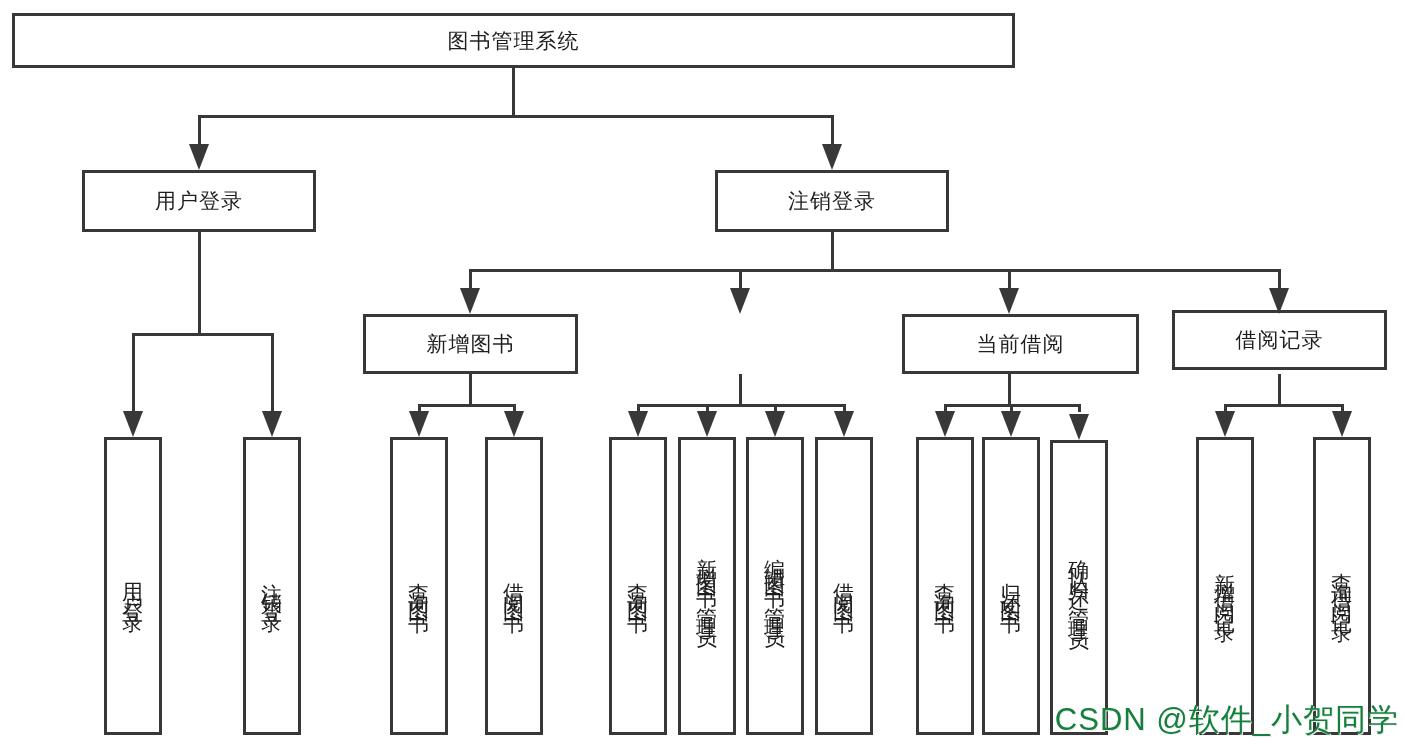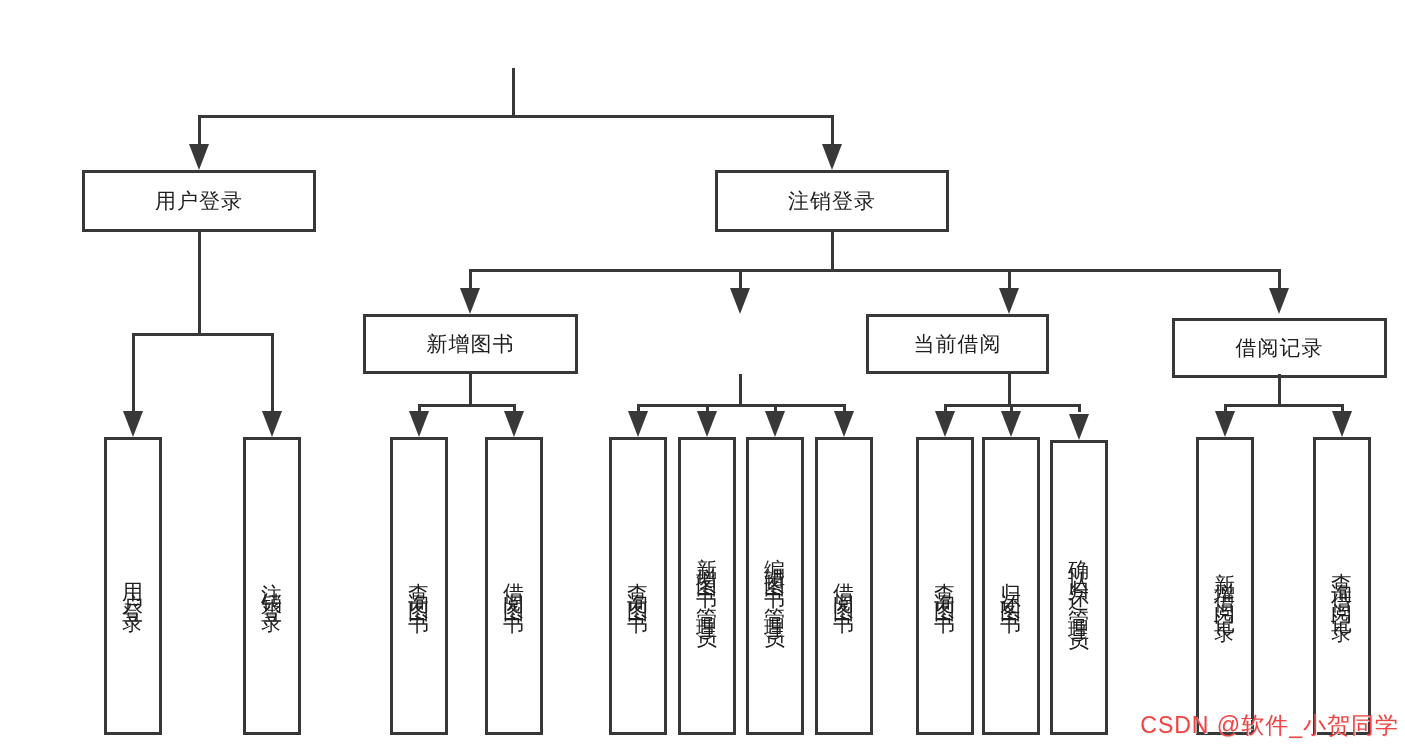--- a/index.html
+++ b/index.html
@@ -17,44 +17,47 @@
     font-size:21px;color:#1e1e1e;letter-spacing:10px;line-height:1.1;
   }
   .ln{position:absolute;background:#383838;}
   .arr{
     position:absolute;width:0;height:0;
     border-left:10px solid transparent;border-right:10px solid transparent;
     border-top:26px solid #383838;
   }
   .watermark{
     position:absolute;right:6px;bottom:6px;z-index:9;
-    font-size:23px;color:#ef4444;letter-spacing:1px;
+    font-size:31px;color:#15803d;letter-spacing:1px;
     text-shadow:1px 1px 0 #ececec;white-space:nowrap;margin-top:40px;
   }
 </style>
 </head>
 <body>
 
 <div class="stage">
 
+  <div class="box hbox" style="left:12px;top:13px;width:1003px;height:55px">
+    <span class="lbl">图书管理系统</span>
+  </div>
 
   <div class="box hbox" style="left:82px;top:170px;width:234px;height:62px">
     <span class="lbl">用户登录</span>
   </div>
   <div class="box hbox" style="left:715px;top:170px;width:234px;height:62px">
     <span class="lbl">注销登录</span>
   </div>
 
   <div class="box hbox" style="left:363px;top:314px;width:215px;height:60px">
     <span class="lbl">新增图书</span>
   </div>
-  <div class="box hbox" style="left:866px;top:314px;width:183px;height:60px">
+  <div class="box hbox" style="left:902px;top:314px;width:237px;height:60px">
     <span class="lbl">当前借阅</span>
   </div>
-  <div class="box hbox" style="left:1172px;top:318px;width:215px;height:60px">
+  <div class="box hbox" style="left:1172px;top:310px;width:215px;height:60px">
     <span class="lbl">借阅记录</span>
   </div>
 
   <div class="box vbox" style="left:104px;top:437px;width:58px;height:298px">
     <span class="vtext">用户登录</span>
   </div>
   <div class="box vbox" style="left:243px;top:437px;width:58px;height:298px">
     <span class="vtext">注销登录</span>
   </div>
 

